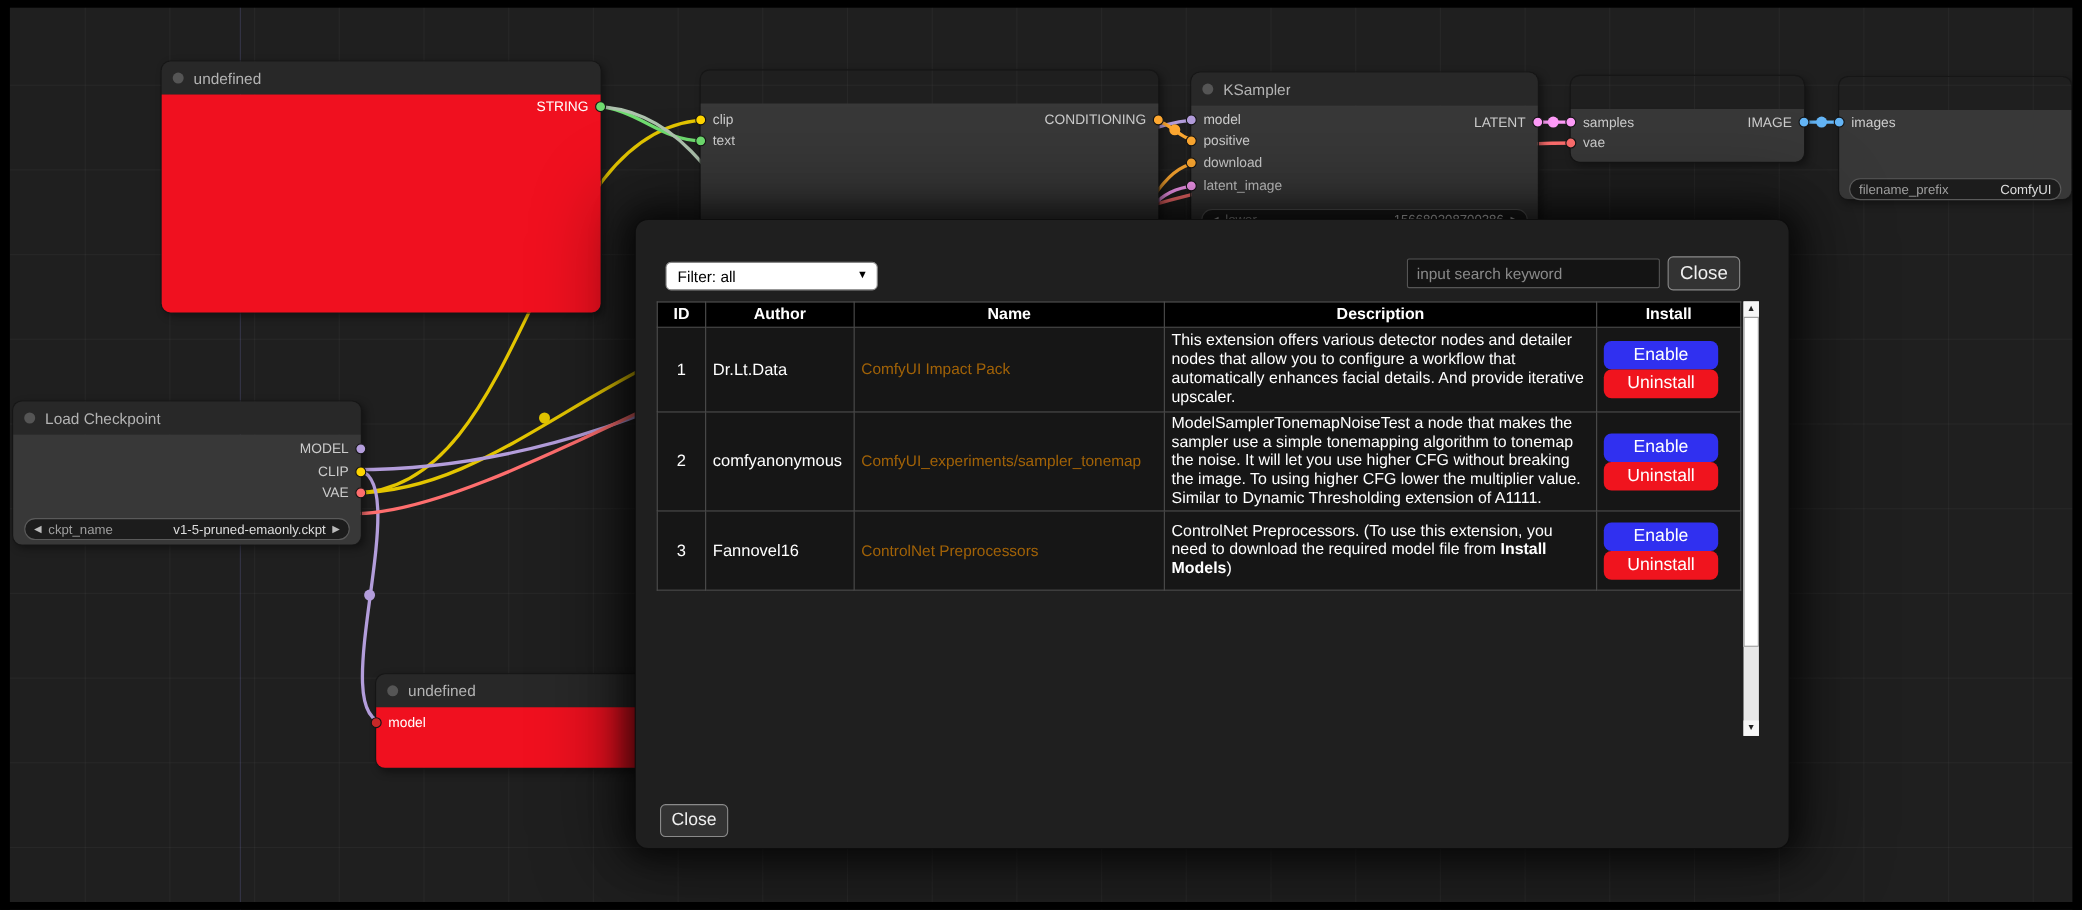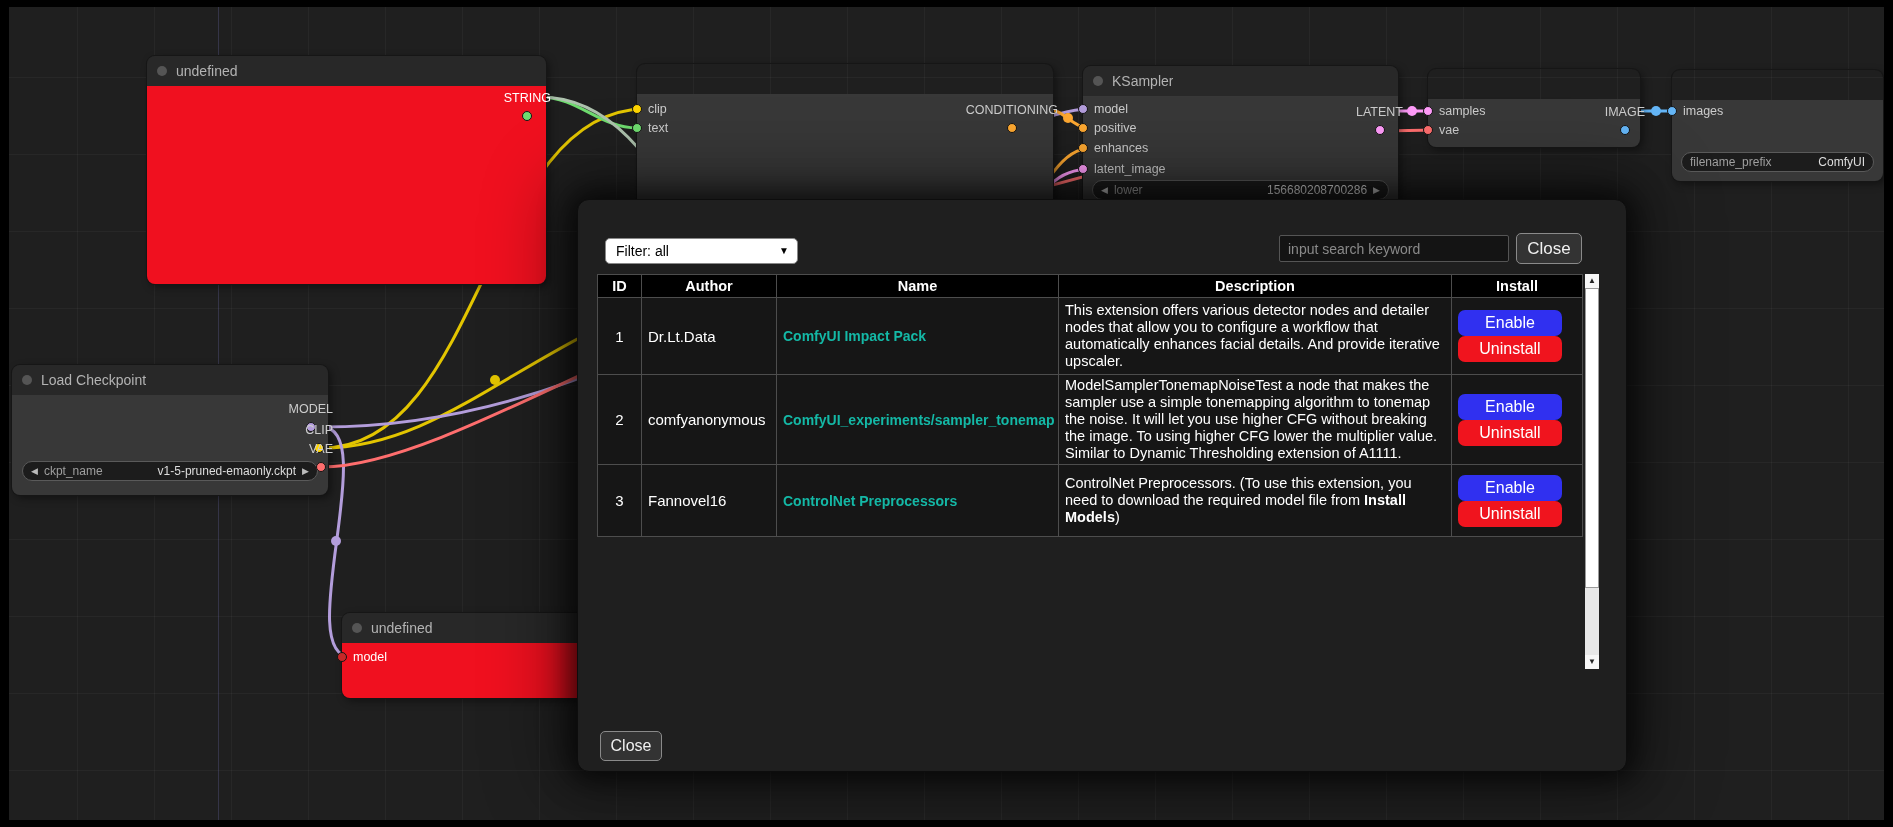--- a/index.html
+++ b/index.html
@@ -23,27 +23,27 @@
     background:#282828; border-radius:8px 8px 0 0; display:flex; align-items:center; }
   .tdot { width:10px; height:10px; border-radius:50%; background:#555;
     margin:0 9px 0 10px; flex:none; }
   .ttext { color:#b3b3b3; font-size:14px; white-space:nowrap; overflow:hidden; }
   .node-body { position:absolute; left:0; right:0; top:30px; bottom:0;
     background:#383838; border-radius:0 0 8px 8px; }
   .node-body.red { background:#f0101f; }
   .port { position:absolute; height:12px; display:flex; align-items:center;
     gap:6px; transform:translateY(-50%); z-index:6; }
   .port.in { left:-5px; }
-  .port.out { right:-5px;flex-direction:column; }
+  .port.out { right:-5px; }
   .pdot { width:10px; height:10px; border-radius:50%; border:1px solid #141414; flex:none; }
   .plabel { font-size:12.5px; color:#cccccc; white-space:nowrap; }
   .plabel.onred { color:#ffffff; }
   .widget { position:absolute; height:20px; background:#1c1c1c;
     border:1px solid #5a5a5a; border-radius:10px; display:flex; align-items:center;
-    font-size:12px; color:#aaa; padding:0 8px; gap:6px; }
+    font-size:12px; color:#aaa; padding:0 8px; gap:6px;margin-top:10px; }
   .widget .warrow { color:#bbb; font-size:9px; line-height:1; }
   .widget .wname { color:#9f9f9f; white-space:nowrap; }
   .widget .wspace { flex:1; }
   .widget .wvalue { color:#dddddd; white-space:nowrap; }
 
   
   .dialog { position:absolute; left:577px; top:199px; width:1050px; height:573px;
     background:#1f1f1f; border:1px solid #0d0d0d; border-radius:12px; z-index:20;
     box-shadow:0 0 28px 8px rgba(0,0,0,0.65), 0 0 70px 24px rgba(0,0,0,0.35); }
   .select-wrap { position:absolute; left:27px; top:38px; width:193px; height:26px; }
@@ -62,21 +62,21 @@
   .close-btn { position:absolute; left:22px; top:531px; width:62px; height:30px; font-size:16px; }
 
   .table-wrap { position:absolute; left:19px; top:74px; width:1002px; height:395px; }
   table.ext { border-collapse:collapse; table-layout:fixed; width:985px; }
   table.ext th { background:#000; color:#fff; font-size:14.5px; font-weight:bold;
     border:1px solid #4d4d4d; height:23px; text-align:center; }
   table.ext td { background:#161616; color:#fff; border:1px solid #4d4d4d;
     vertical-align:middle; padding:2px 6px; }
   td.c-id { text-align:center; font-size:15px; }
   td.c-author { font-size:15px; }
-  td.c-name a { color:#14b8a6; font-weight:bold; font-size:14px; text-decoration:none;
+  td.c-name a { color:#a16207; font-weight:normal; font-size:14px; text-decoration:none;
     white-space:nowrap; }
   td.c-desc { font-size:14.5px; line-height:17px; padding:3px 5px; vertical-align:top; }
   td.c-install { text-align:center; }
   .ibtns { display:flex; flex-direction:column; gap:0; }
   .ibtn { width:104px; height:26px; border:none; border-radius:7px; color:#fff;
     font-size:16px; font-family:"Liberation Sans",sans-serif; cursor:pointer; }
   .ibtn.enable { background:#3030f0; }
   .ibtn.uninstall { background:#f0141e; }
 
   .sb { position:absolute; left:988px; top:0; width:14px; height:395px; background:#e8e8e8; }
@@ -150,21 +150,21 @@
     <div class="port in" style="top:43px">
       <span class="pdot" style="background:#B39DDB"></span>
       <span class="plabel">model</span>
     </div>
     <div class="port in" style="top:62px">
       <span class="pdot" style="background:#FFA931"></span>
       <span class="plabel">positive</span>
     </div>
     <div class="port in" style="top:82px">
       <span class="pdot" style="background:#FFA931"></span>
-      <span class="plabel">enhances</span>
+      <span class="plabel">download</span>
     </div>
     <div class="port in" style="top:103px">
       <span class="pdot" style="background:#FF9CF9"></span>
       <span class="plabel">latent_image</span>
     </div>
     <div class="port out" style="top:45px">
       <span class="plabel">LATENT</span>
       <span class="pdot" style="background:#FF9CF9"></span>
     </div>
     <div class="widget" style="left:9px;right:9px;top:114px">

